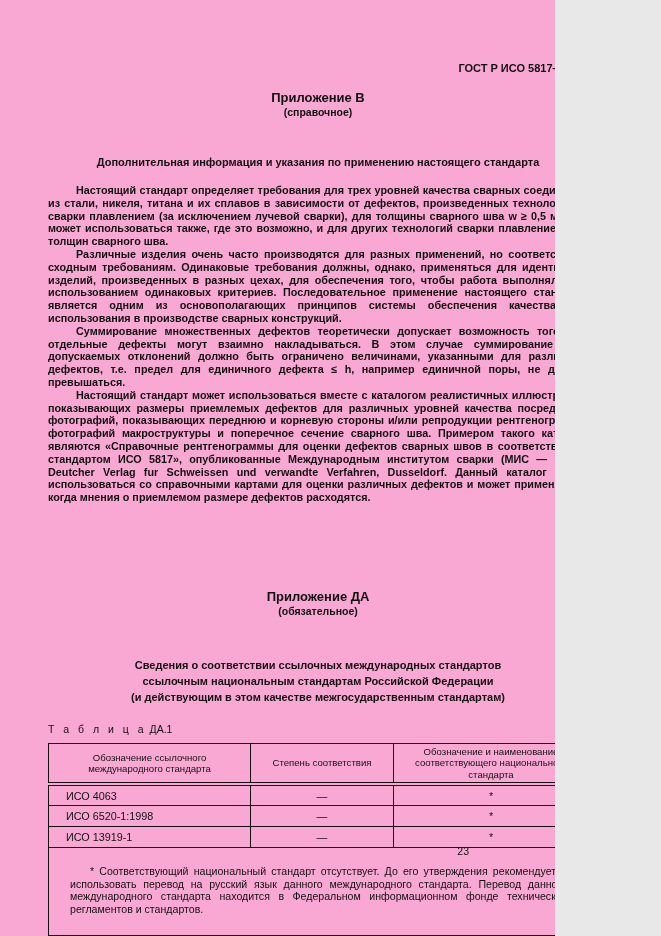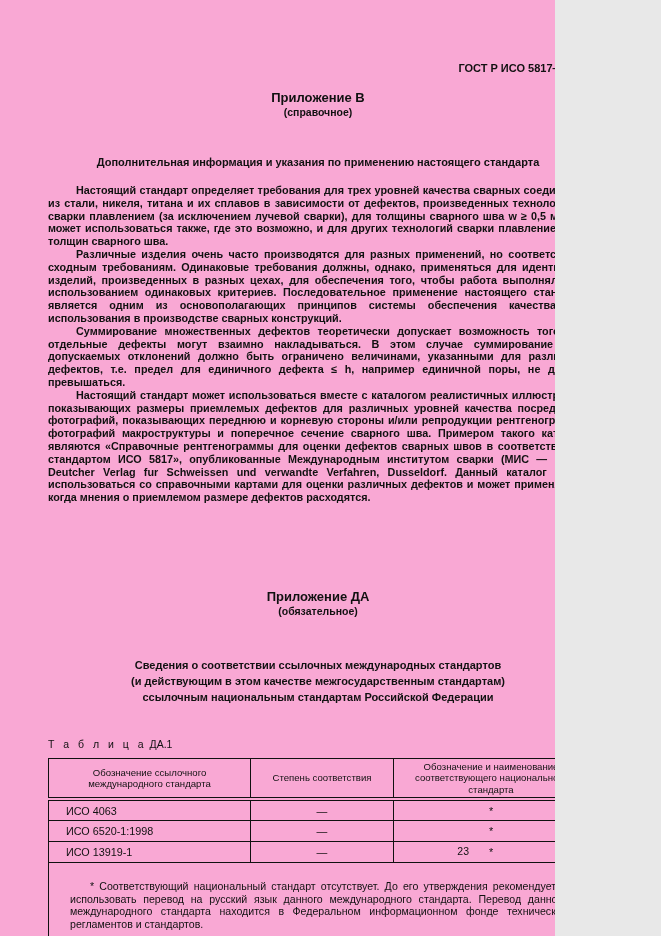--- a/index.html
+++ b/index.html
@@ -57,21 +57,21 @@
   }
   .appendix-da { margin-top: 86px; }
   .da-title {
     margin-top: 39px;
     text-align: center;
     font-weight: bold;
     font-size: 11px;
     line-height: 16px;
   }
   .table-label {
-    margin-top: 33px;
+    margin-top: 18px;
     font-size: 10.5px;
     line-height: 12px;
   }
   .table-label .spaced { letter-spacing: 3px; }
   table.std-table {
     margin-top: 8px;
     width: 540px;
     border-collapse: collapse;
     border: 1.5px solid #111;
     table-layout: fixed;
@@ -137,22 +137,22 @@
         <p>Суммирование множественных дефектов теоретически допускает возможность того, что отдельные дефекты могут взаимно накладываться. В этом случае суммирование всех допускаемых отклонений должно быть ограничено величинами, указанными для различных дефектов, т.е. предел для единичного дефекта ≤ h, например единичной поры, не должен превышаться.</p>
         <p>Настоящий стандарт может использоваться вместе с каталогом реалистичных иллюстраций, показывающих размеры приемлемых дефектов для различных уровней качества посредством фотографий, показывающих переднюю и корневую стороны и/или репродукции рентгенограмм и фотографий макроструктуры и поперечное сечение сварного шва. Примером такого каталога являются «Справочные рентгенограммы для оценки дефектов сварных швов в соответствии со стандартом ИСО 5817», опубликованные Международным институтом сварки (МИС — IIW) и Deutcher Verlag fur Schweissen und verwandte Verfahren, Dusseldorf. Данный каталог может использоваться со справочными картами для оценки различных дефектов и может применяться, когда мнения о приемлемом размере дефектов расходятся.</p>
       </div>
     </div>
 
     <div class="appendix-da">
       <div class="appendix-label">Приложение ДА</div>
       <div class="appendix-type">(обязательное)</div>
       <div class="da-title">
         <div>Сведения о соответствии ссылочных международных стандартов</div>
+        <div>ссылочным национальным стандартам Российской Федерации</div>
         <div>(и действующим в этом качестве межгосударственным стандартам)</div>
-        <div>ссылочным национальным стандартам Российской Федерации</div>
       </div>
 
       <div class="table-label">
         <span class="spaced">Т а б л и ц а</span>
         <span>ДА.1</span>
       </div>
 
       <table class="std-table">
         <colgroup>
             <col class="c1">

